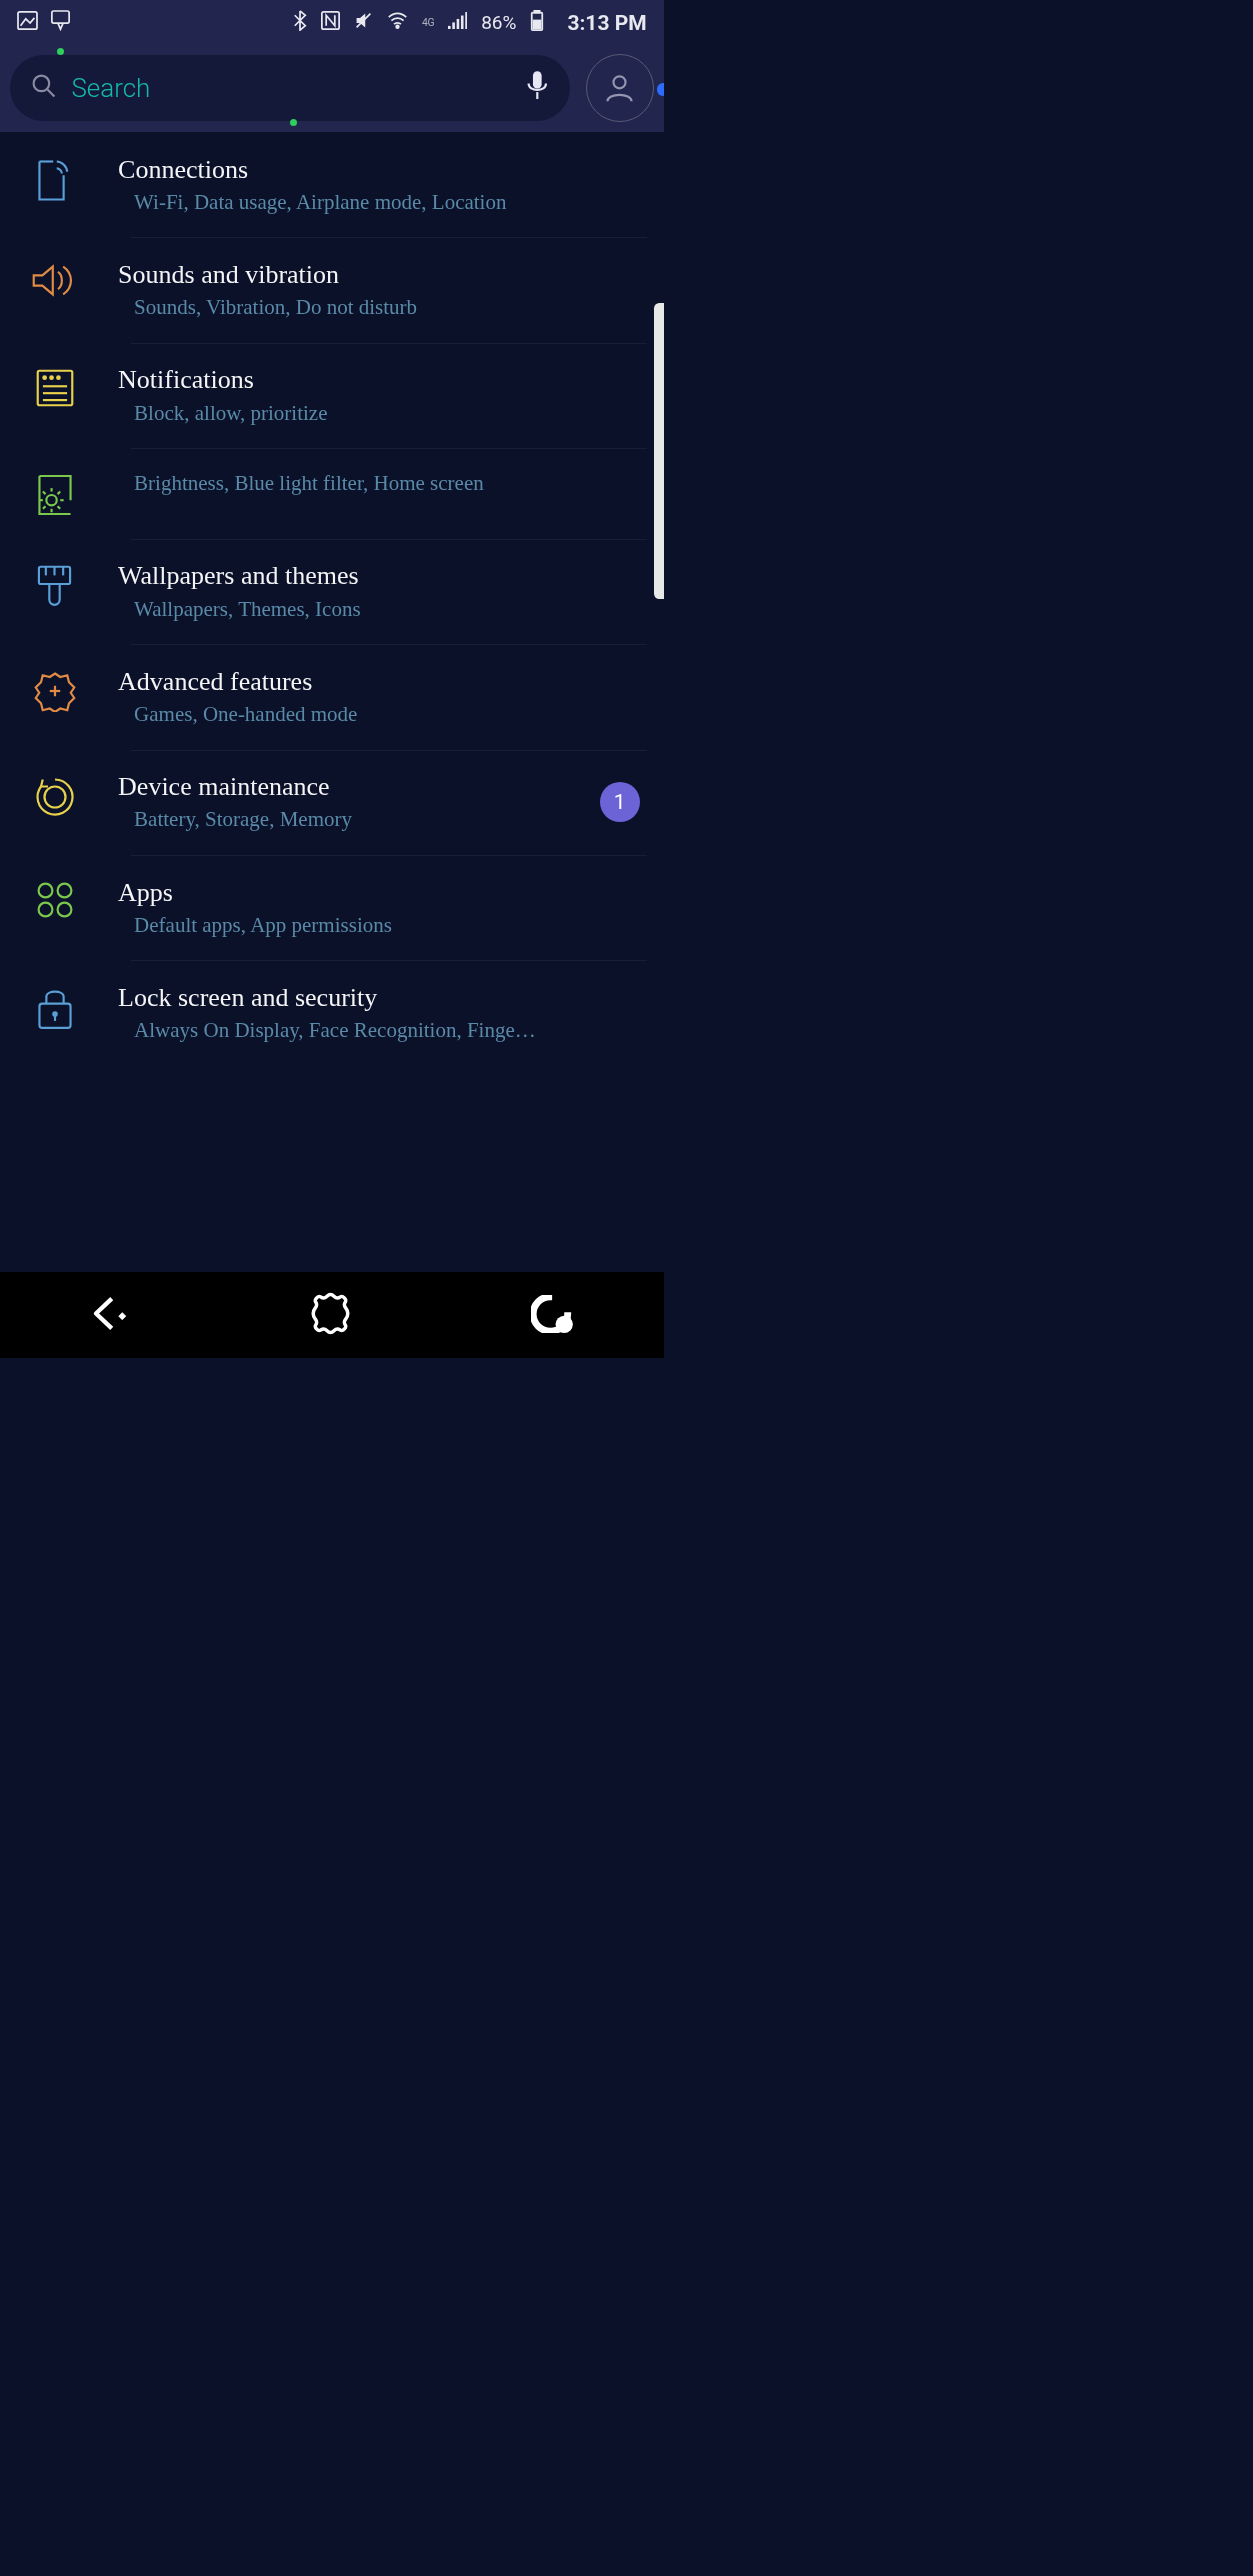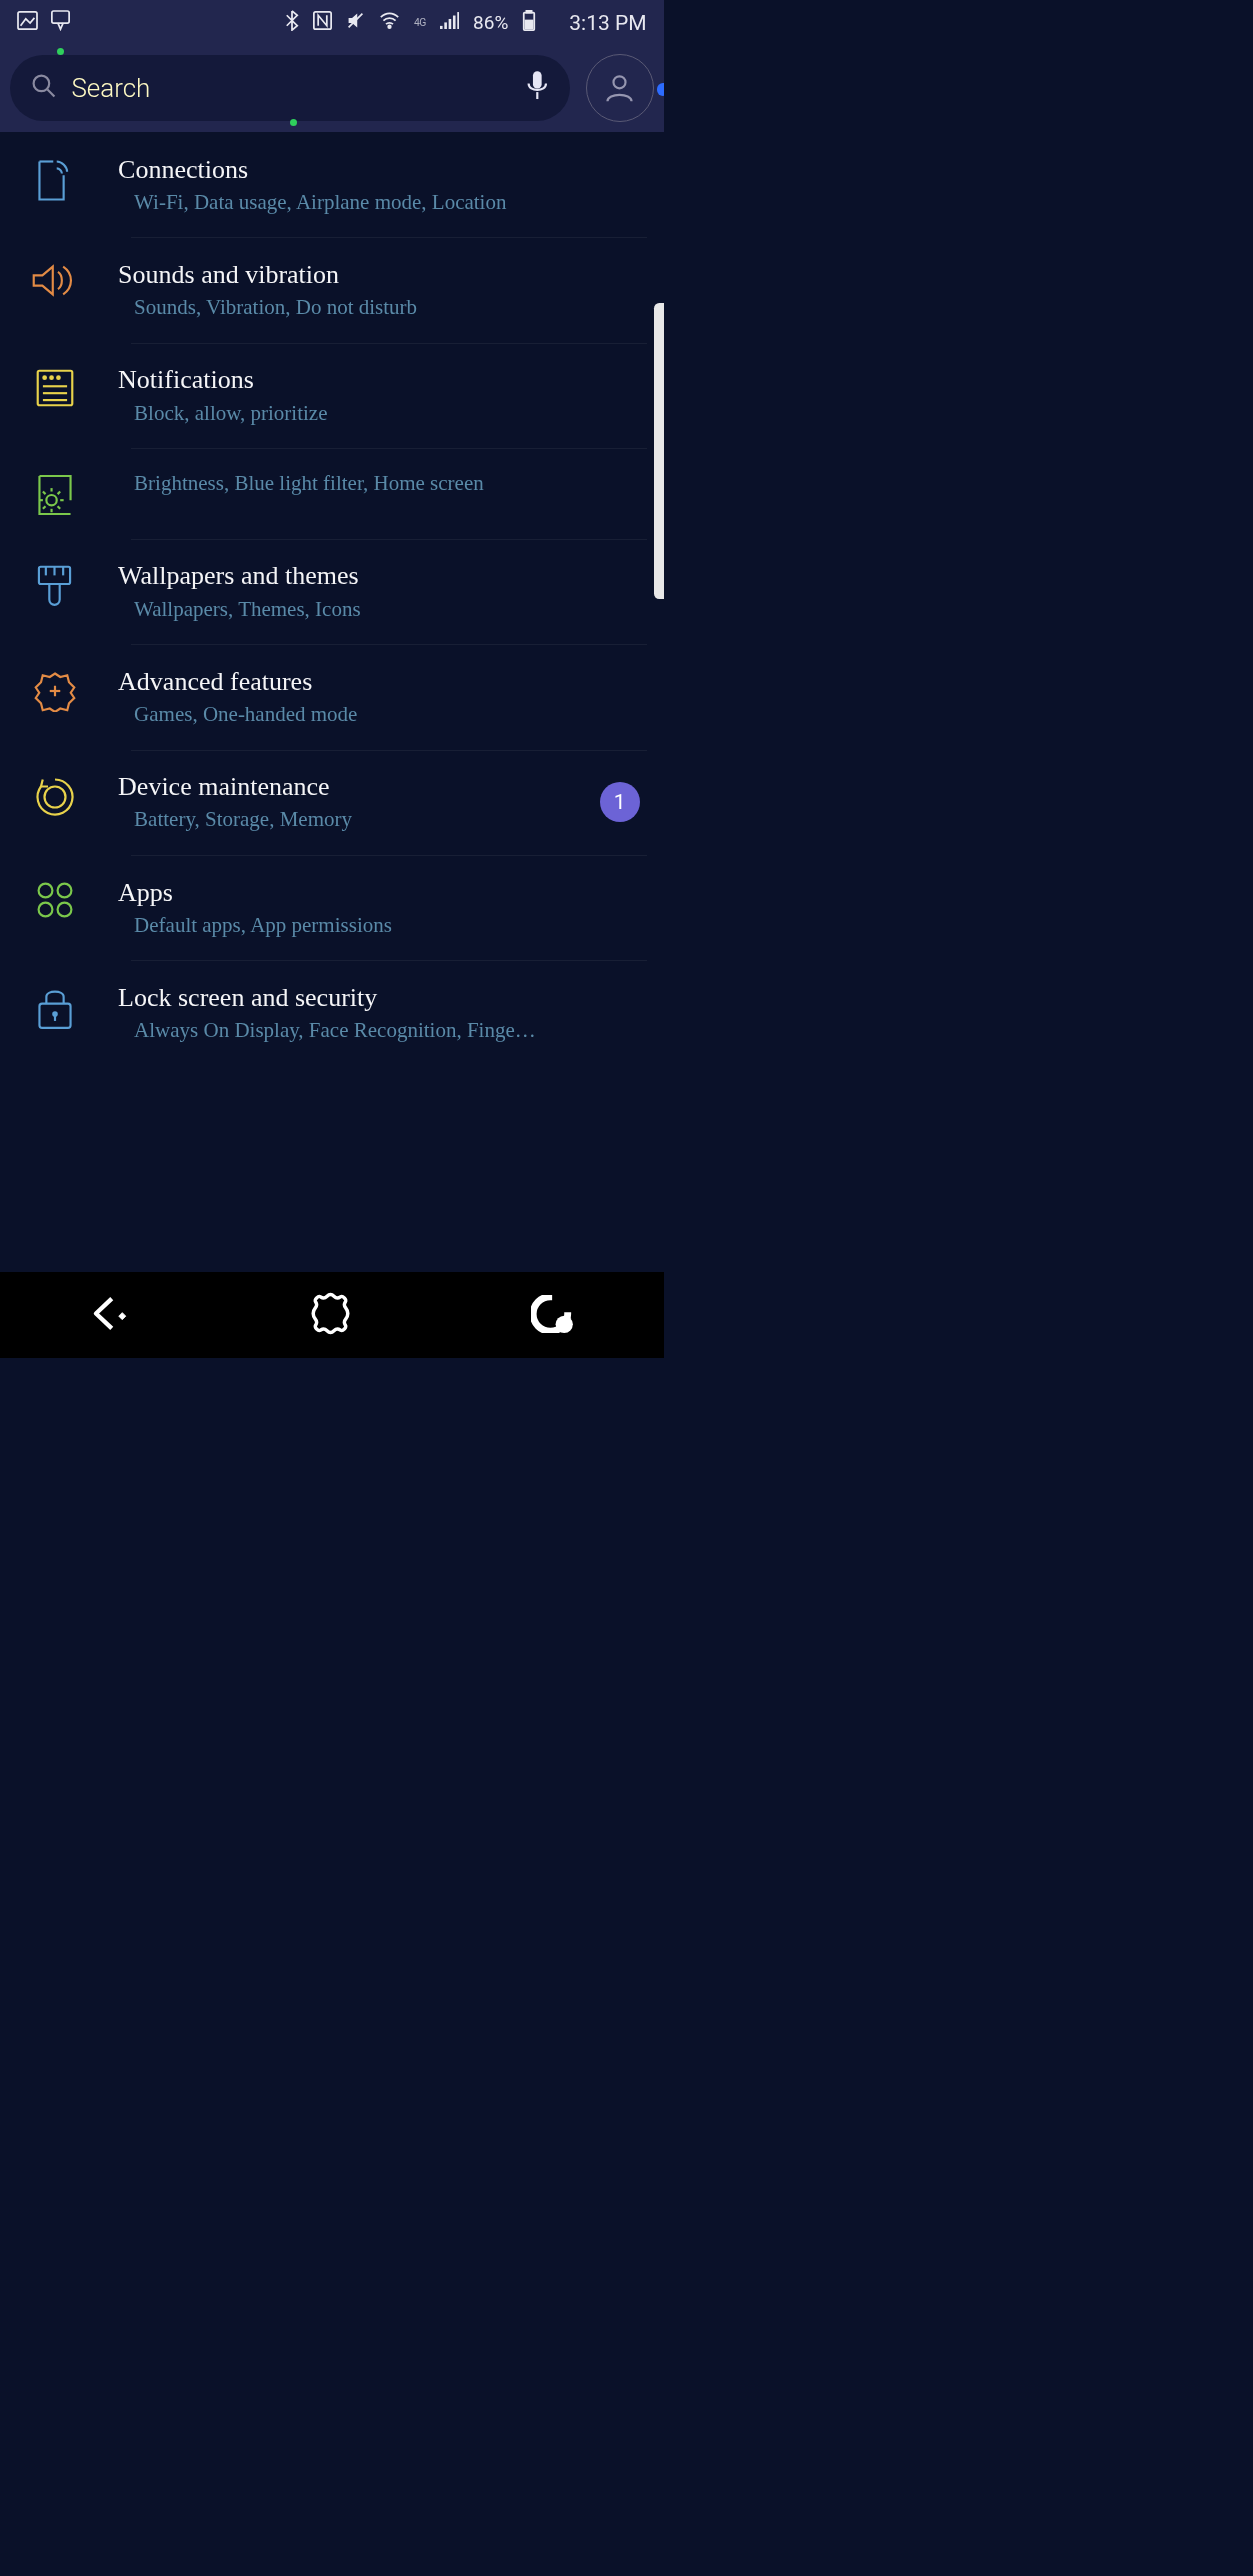--- a/index.html
+++ b/index.html
@@ -22,21 +22,21 @@
     justify-content: space-between;
     padding: 0 17.4px;
     background: #22264e;
     color: #e8e8f0;
     font-size: 19px;
     font-weight: 400;
   }
   .status-left { display: flex; gap: 12.2px; align-items: center; }
   .status-right { display: flex; gap: 14px; align-items: center; }
   .status-right svg { flex-shrink: 0; }
-  .status-time { margin-left: 19px; font-size: 21px; }
+  .status-time { margin-left: 9px; font-size: 21px; font-weight: bold; }
 
   
   .header {
     background: #22264e;
     padding: 8.7px 10.4px 12.2px 10.4px;
     display: flex;
     align-items: center;
     gap: 15.7px;
     position: relative;
   }
@@ -44,21 +44,21 @@
     flex: 1;
     height: 66px;
     border-radius: 35px;
     background: #14193a;
     display: flex;
     align-items: center;
     padding: 0 21px;
     gap: 14px;
     position: relative;
   }
-  .search-placeholder { color: #fef9c3; font-size: 26px; font-weight: 300; }
+  .search-placeholder { color: #14b8a6; font-size: 26px; font-weight: 300; }
   .mic-wrap { margin-left: auto; }
   .profile-circle {
     width: 68px; height: 68px;
     border: 0.9px solid #5a5a75;
     border-radius: 50%;
     display: flex; align-items: center; justify-content: center;
   }
   .indicator-dot {
     width: 7px; height: 7px; border-radius: 50%;
     position: absolute;

